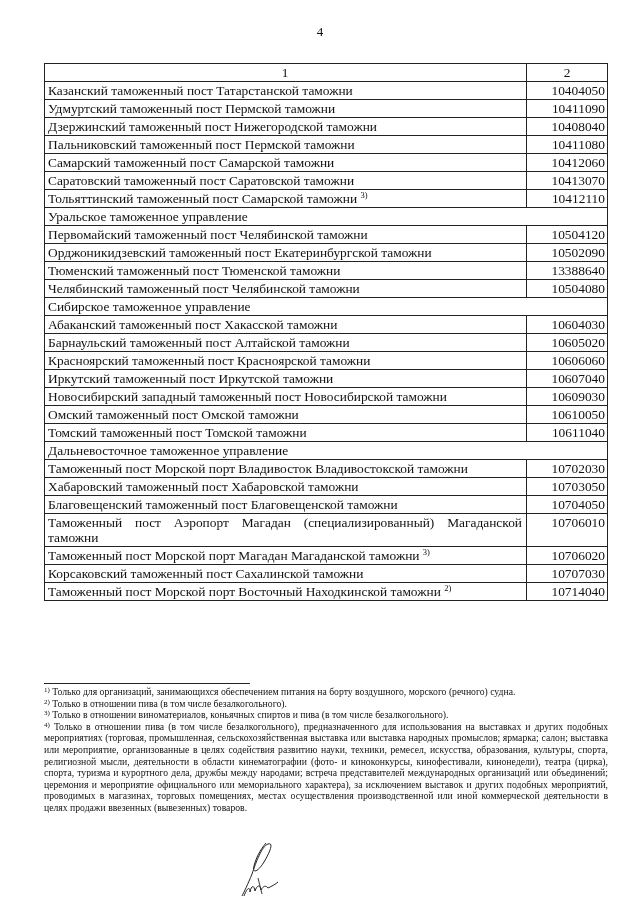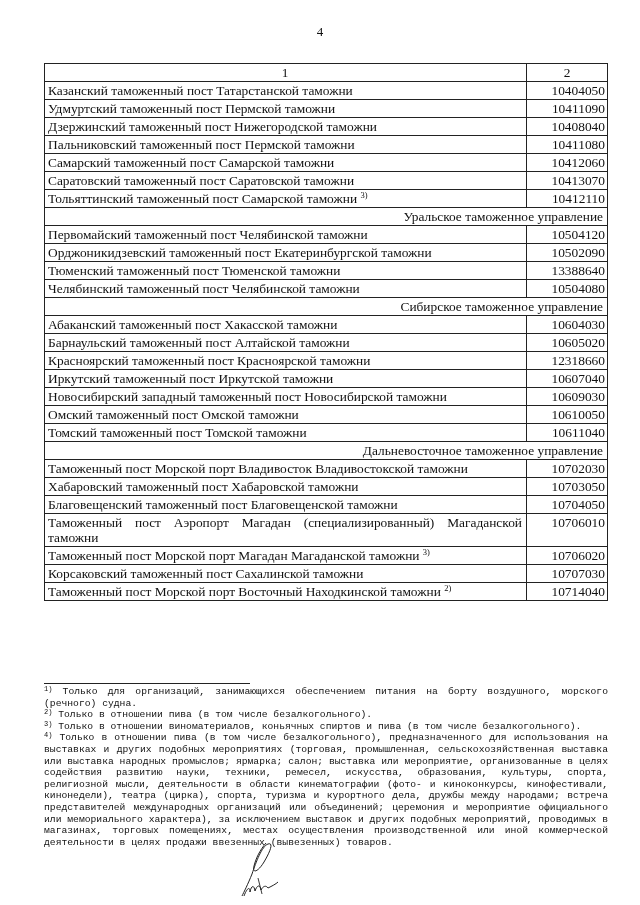--- a/index.html
+++ b/index.html
@@ -2,26 +2,26 @@
 <html><head>
 <meta charset="utf-8">
 <style>
   html, body { margin: 0; padding: 0; background: #ffffff; }
   body { width: 640px; height: 905px; position: relative; overflow: hidden; color: #111; font-family: "Liberation Serif", serif; }
   .page-number { position: absolute; top: 24px; left: 0; width: 640px; text-align: center; font-size: 13px; }
   table.posts { position: absolute; top: 63px; left: 44px; width: 564px; border-collapse: collapse; font-size: 13.4px; line-height: 15px; }
   table.posts td { border: 1.3px solid #222; padding: 1px 4px 1px 3px; vertical-align: top; }
   table.posts td.code { width: 76px; text-align: right; padding: 1px 2px; }
   table.posts tr.hdr td { text-align: center; }
-  table.posts tr.region td { text-align: right; margin-top: 48px; }
+  table.posts tr.region td { text-align: left; margin-top: 48px; }
   table.posts td.name.justify { text-align: justify; text-align-last: left; }
   sup { font-size: 8.5px; line-height: 0; vertical-align: 5px; }
   .fn-rule { position: absolute; top: 683px; left: 44px; width: 206px; border-top: 1px solid #222; }
   .footnotes { position: absolute; top: 686px; left: 44px; width: 564px; font-size: 9.7px; line-height: 11.6px; }
-  .footnotes p { margin: 0; text-align: justify; font-family: Liberation Mono, monospace; }
+  .footnotes p { margin: 0; text-align: justify; }
   .footnotes sup { font-size: 7px; vertical-align: 3px; }
   .signature { position: absolute; left: 238px; top: 838px; width: 90px; height: 65px; }
 </style>
 </head>
 <body>
 
 <div class="page-number">4</div>
 
 <table class="posts">
   <tbody id="tbody">
@@ -82,21 +82,21 @@
       <tr>
         <td class="name"><span>Абаканский таможенный пост Хакасской таможни</span></td>
         <td class="code">10604030</td>
       </tr>
       <tr>
         <td class="name"><span>Барнаульский таможенный пост Алтайской таможни</span></td>
         <td class="code">10605020</td>
       </tr>
       <tr>
         <td class="name"><span>Красноярский таможенный пост Красноярской таможни</span></td>
-        <td class="code">12318660</td>
+        <td class="code">10606060</td>
       </tr>
       <tr>
         <td class="name"><span>Иркутский таможенный пост Иркутской таможни</span></td>
         <td class="code">10607040</td>
       </tr>
       <tr>
         <td class="name"><span>Новосибирский западный таможенный пост Новосибирской таможни</span></td>
         <td class="code">10609030</td>
       </tr>
       <tr>

